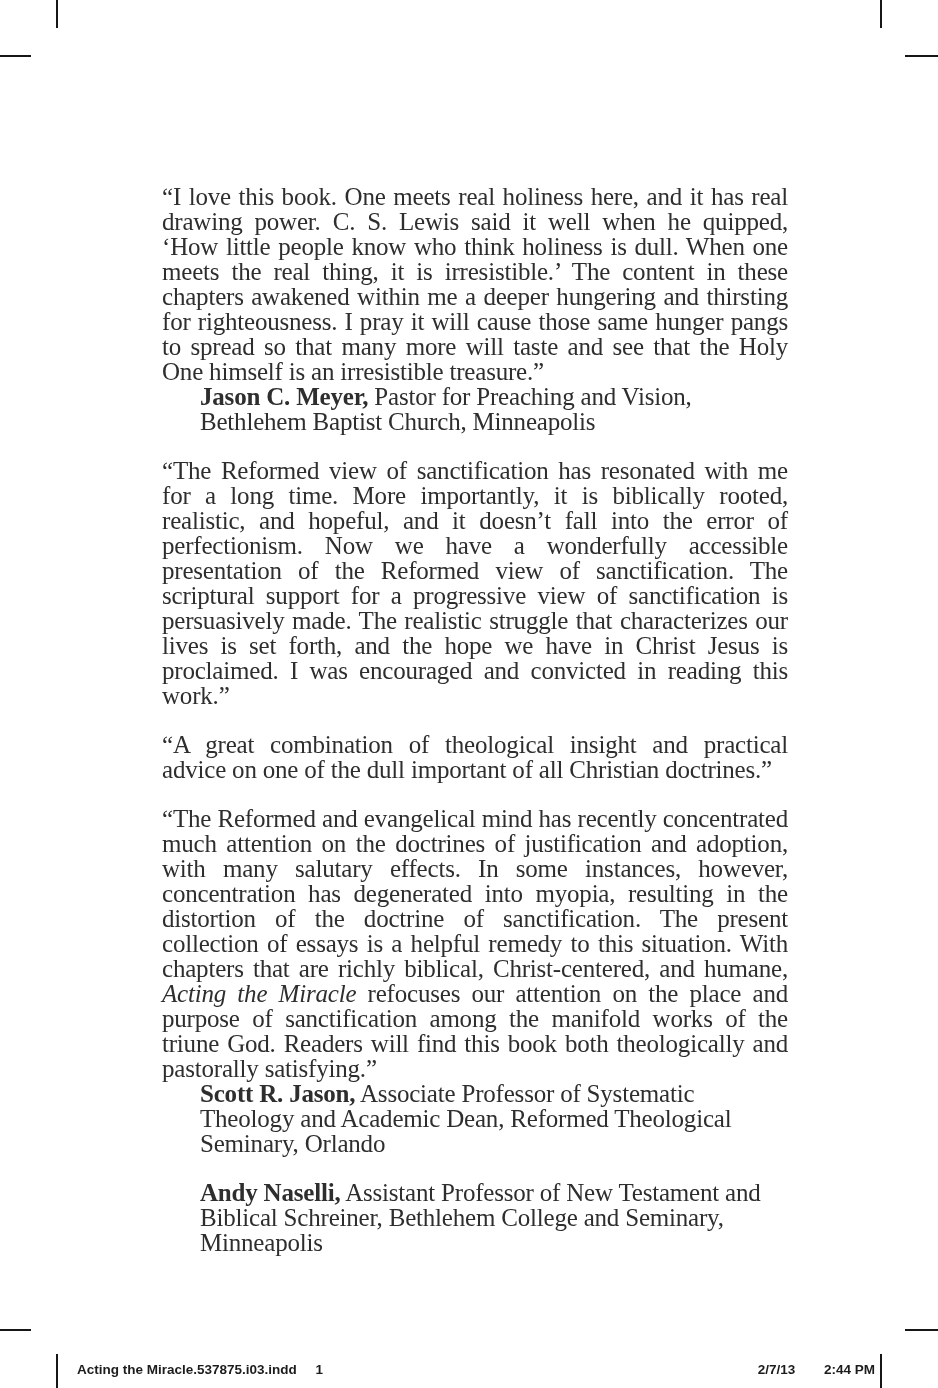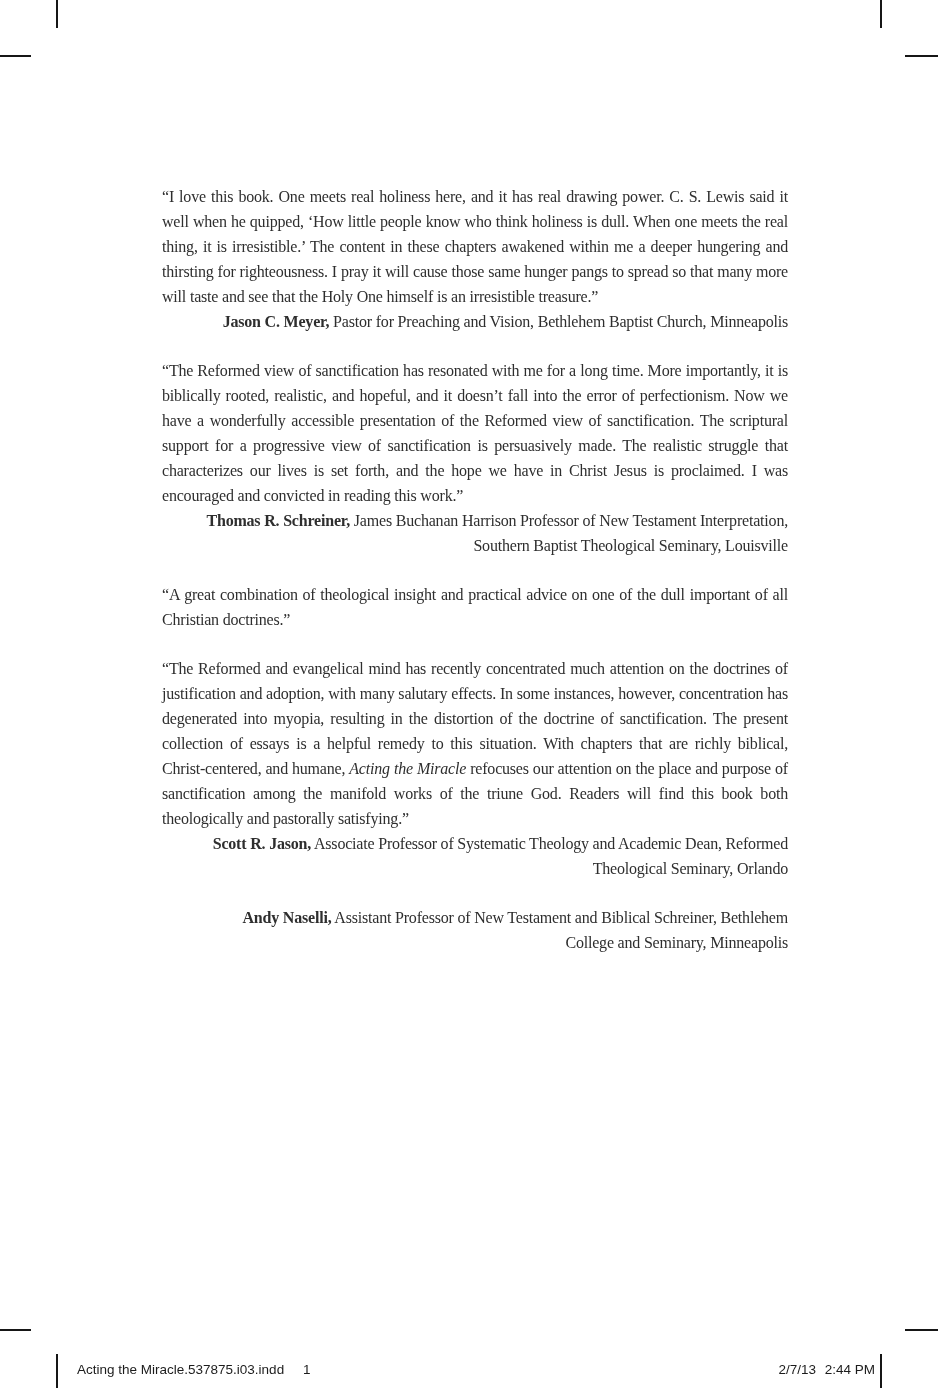--- a/index.html
+++ b/index.html
@@ -32,53 +32,54 @@
   .crop.bl-h { top: 1329px; left: 0;      width: 31px; }
   .crop.br-h { top: 1329px; left: 905px;  width: 33px; }
 
   
   .content {
     position: absolute;
     left: 162px;
     top: 184px;
     width: 626px;
     color: var(--text-color);
-    font-size: 16px;
+    font-size: 25px;
     line-height: 25px;
     letter-spacing: -0.2px;
   }
   .endorsement { margin: 0 0 24px 0; }
   .endorsement:last-child { margin-bottom: 0; }
   p.quote {
     margin: 0;
     text-align: justify;
   }
   p.attribution {
     margin: 0;
     padding-left: 38px;
-    text-align: right;
+    text-align: left;
   }
   p.attribution strong { font-weight: bold; }
   em { font-style: italic; }
 
   
   .slug {
     position: absolute;
     top: 1361px;
     height: 17px;
     line-height: 17px;
     font-family: "Liberation Sans", sans-serif;
     font-size: 13.5px;
     color: #1c1c1c;
     white-space: nowrap;
+    font-weight: bold;
   }
   .slug-left  { left: 77px; }
   .slug-right { right: 63px; }
   .gap-lg { margin-left: 15px; }
-  .gap-sm { margin-left: 5px; }
+  .gap-sm { margin-left: 25px; }
 </style>
 </head>
 <body style="--text-color: #2e2e2e; --mark-color: #161616;">
 
 <div class="crop v tl-v"></div>
 <div class="crop h tl-h"></div>
 <div class="crop v tr-v"></div>
 <div class="crop h tr-h"></div>
 <div class="crop h bl-h"></div>
 <div class="crop v bl-v"></div>
@@ -86,21 +87,20 @@
 <div class="crop v br-v"></div>
 
 <main class="content">
   <section>
       <div class="endorsement">
         <p class="quote"><span>“I love this book. One meets real holiness here, and it has real drawing power. C. S. Lewis said it well when he quipped, ‘How little people know who think holiness is dull. When one meets the real thing, it is irresistible.’ The content in these chapters awakened within me a deeper hungering and thirsting for righteousness. I pray it will cause those same hunger pangs to spread so that many more will taste and see that the Holy One himself is an irresistible treasure.”</span></p>
         <p class="attribution"><strong>Jason C. Meyer,</strong><span> Pastor for Preaching and Vision, Bethlehem Baptist Church, Minneapolis</span></p>
       </div>
       <div class="endorsement">
         <p class="quote"><span>“The Reformed view of sanctification has resonated with me for a long time. More importantly, it is biblically rooted, realistic, and hopeful, and it doesn’t fall into the error of perfectionism. Now we have a wonderfully accessible presentation of the Reformed view of sanctification. The scriptural support for a progressive view of sanctification is persuasively made. The realistic struggle that characterizes our lives is set forth, and the hope we have in Christ Jesus is proclaimed. I was encouraged and convicted in reading this work.”</span></p>
-        <p class="attribution"><strong>Thomas R. Schreiner,</strong><span> James Buchanan Harrison Professor of New Testament Interpretation, Southern Baptist Theological Seminary, Louisville</span></p>
       </div>
       <div class="endorsement">
         <p class="quote"><span>“A great combination of theological insight and practical advice on one of the dull important of all Christian doctrines.”</span></p>
       </div>
       <div class="endorsement">
         <p class="quote"><span>“The Reformed and evangelical mind has recently concentrated much attention on the doctrines of justification and adoption, with many salutary effects. In some instances, however, concentration has degenerated into myopia, resulting in the distortion of the doctrine of sanctification. The present collection of essays is a helpful remedy to this situation. With chapters that are richly biblical, Christ-centered, and humane, </span><em>Acting the Miracle</em><span> refocuses our attention on the place and purpose of sanctification among the manifold works of the triune God. Readers will find this book both theologically and pastorally satisfying.”</span></p>
         <p class="attribution"><strong>Scott R. Jason,</strong><span> Associate Professor of Systematic Theology and Academic Dean, Reformed Theological Seminary, Orlando</span></p>
       </div>
       <div class="endorsement">
         <p class="attribution"><strong>Andy Naselli,</strong><span> Assistant Professor of New Testament and Biblical Schreiner, Bethlehem College and Seminary, Minneapolis</span></p>

